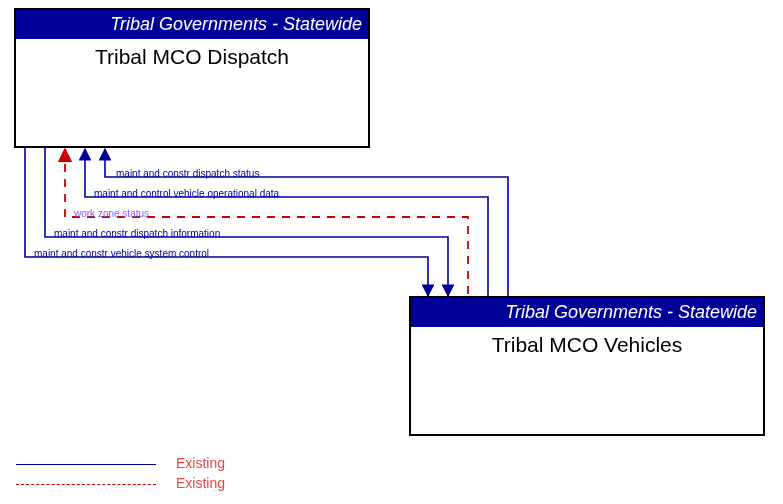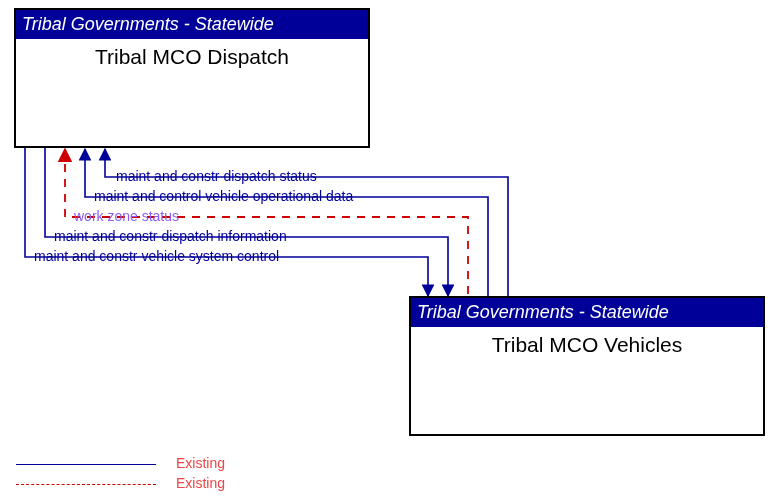--- a/index.html
+++ b/index.html
@@ -1,23 +1,23 @@
 <!DOCTYPE html>
 <html><head>
 <meta charset="utf-8">
 <style>
   html,body{margin:0;padding:0}
   body{width:783px;height:504px;position:relative;font-family:Arial,Helvetica,sans-serif;background:#fff}
   svg{position:absolute;left:0;top:0}
 
   .entity{position:absolute;border:2px solid #000;background:#fff;box-sizing:border-box}
-  .entity-header{background:#000099;color:#fff;text-align:left;font-size:18px;font-style:italic;padding:4px 6px}
+  .entity-header{background:#000099;color:#fff;text-align:right;font-size:18px;font-style:italic;padding:4px 6px}
   .entity-title{color:#000;text-align:center;font-size:21px;padding:6px 4px 0 4px}
 
-  .flow-label{position:absolute;font-size:14px;white-space:nowrap}
+  .flow-label{position:absolute;font-size:10px;white-space:nowrap}
   .blue{color:#000099}
   .red{color:#8b5cf6}
 
   .legend-swatch-line{position:absolute;height:0;width:140px}
   .legend-solid{border-top:1.6px solid #000099}
   .legend-dashed{border-top:1.8px dashed #cc0000}
   .legend-label{position:absolute;font-size:14px;color:#ef4444}
 </style>
 </head>
 <body>

